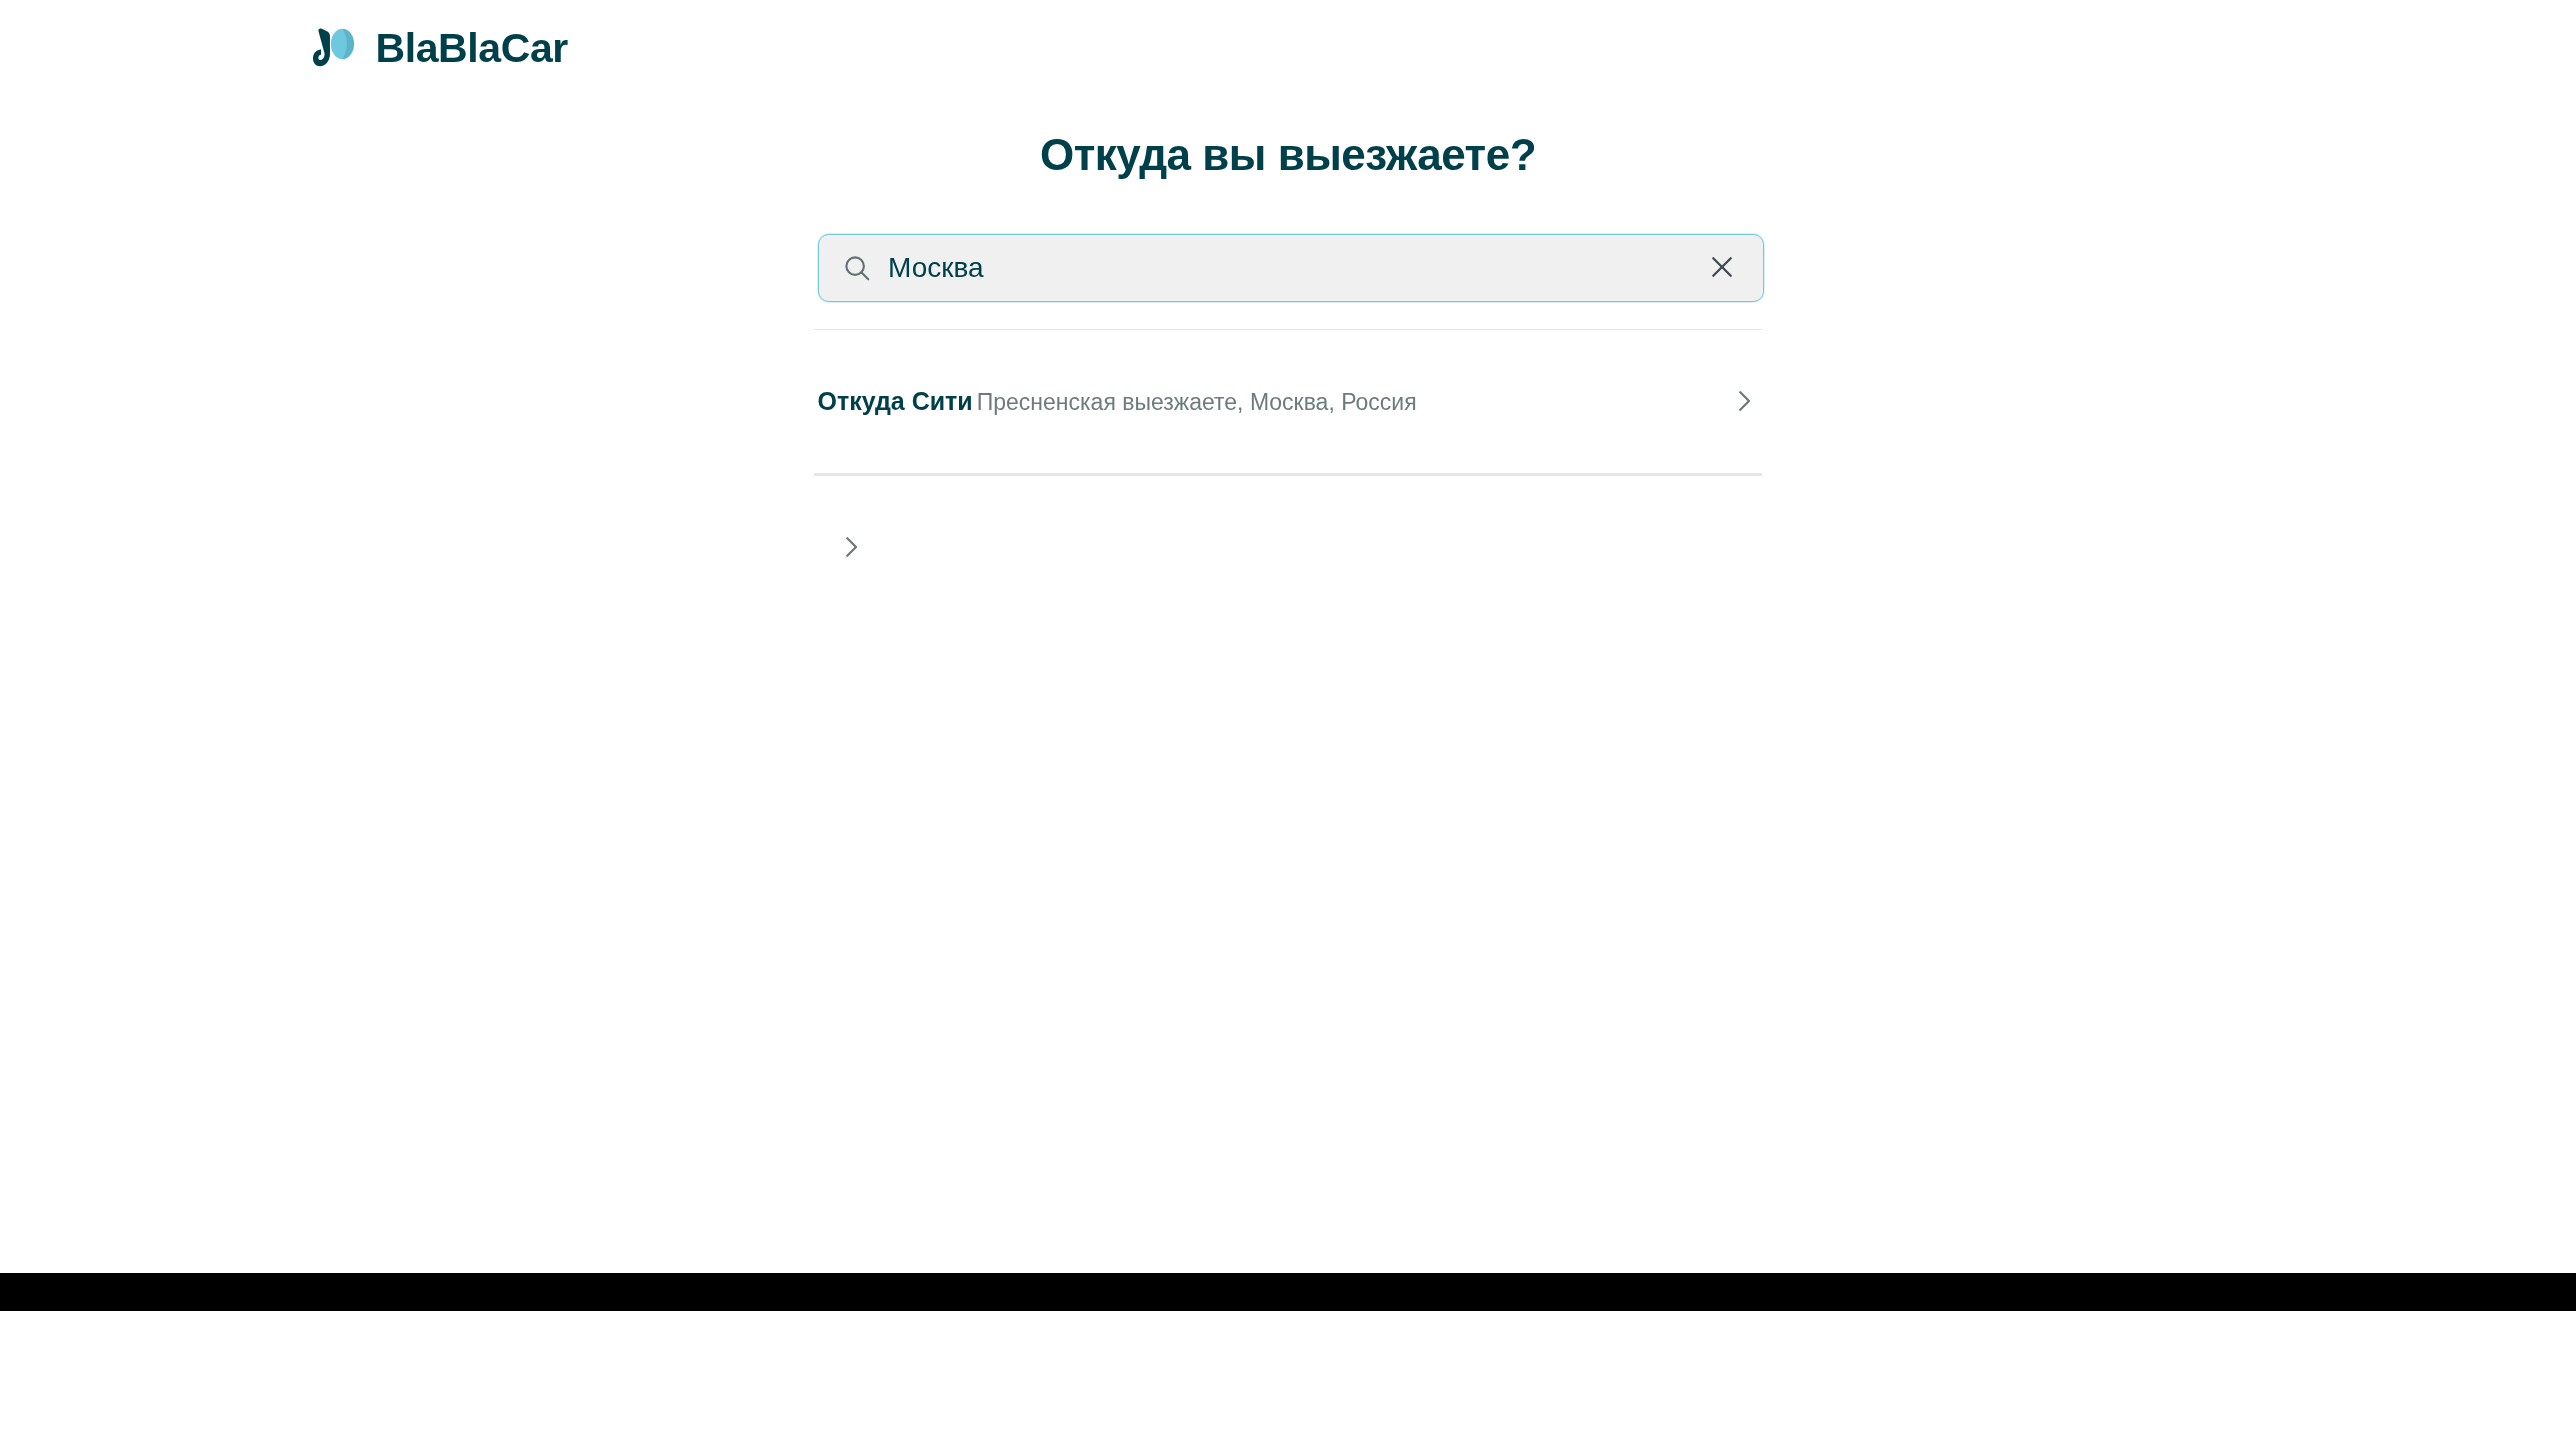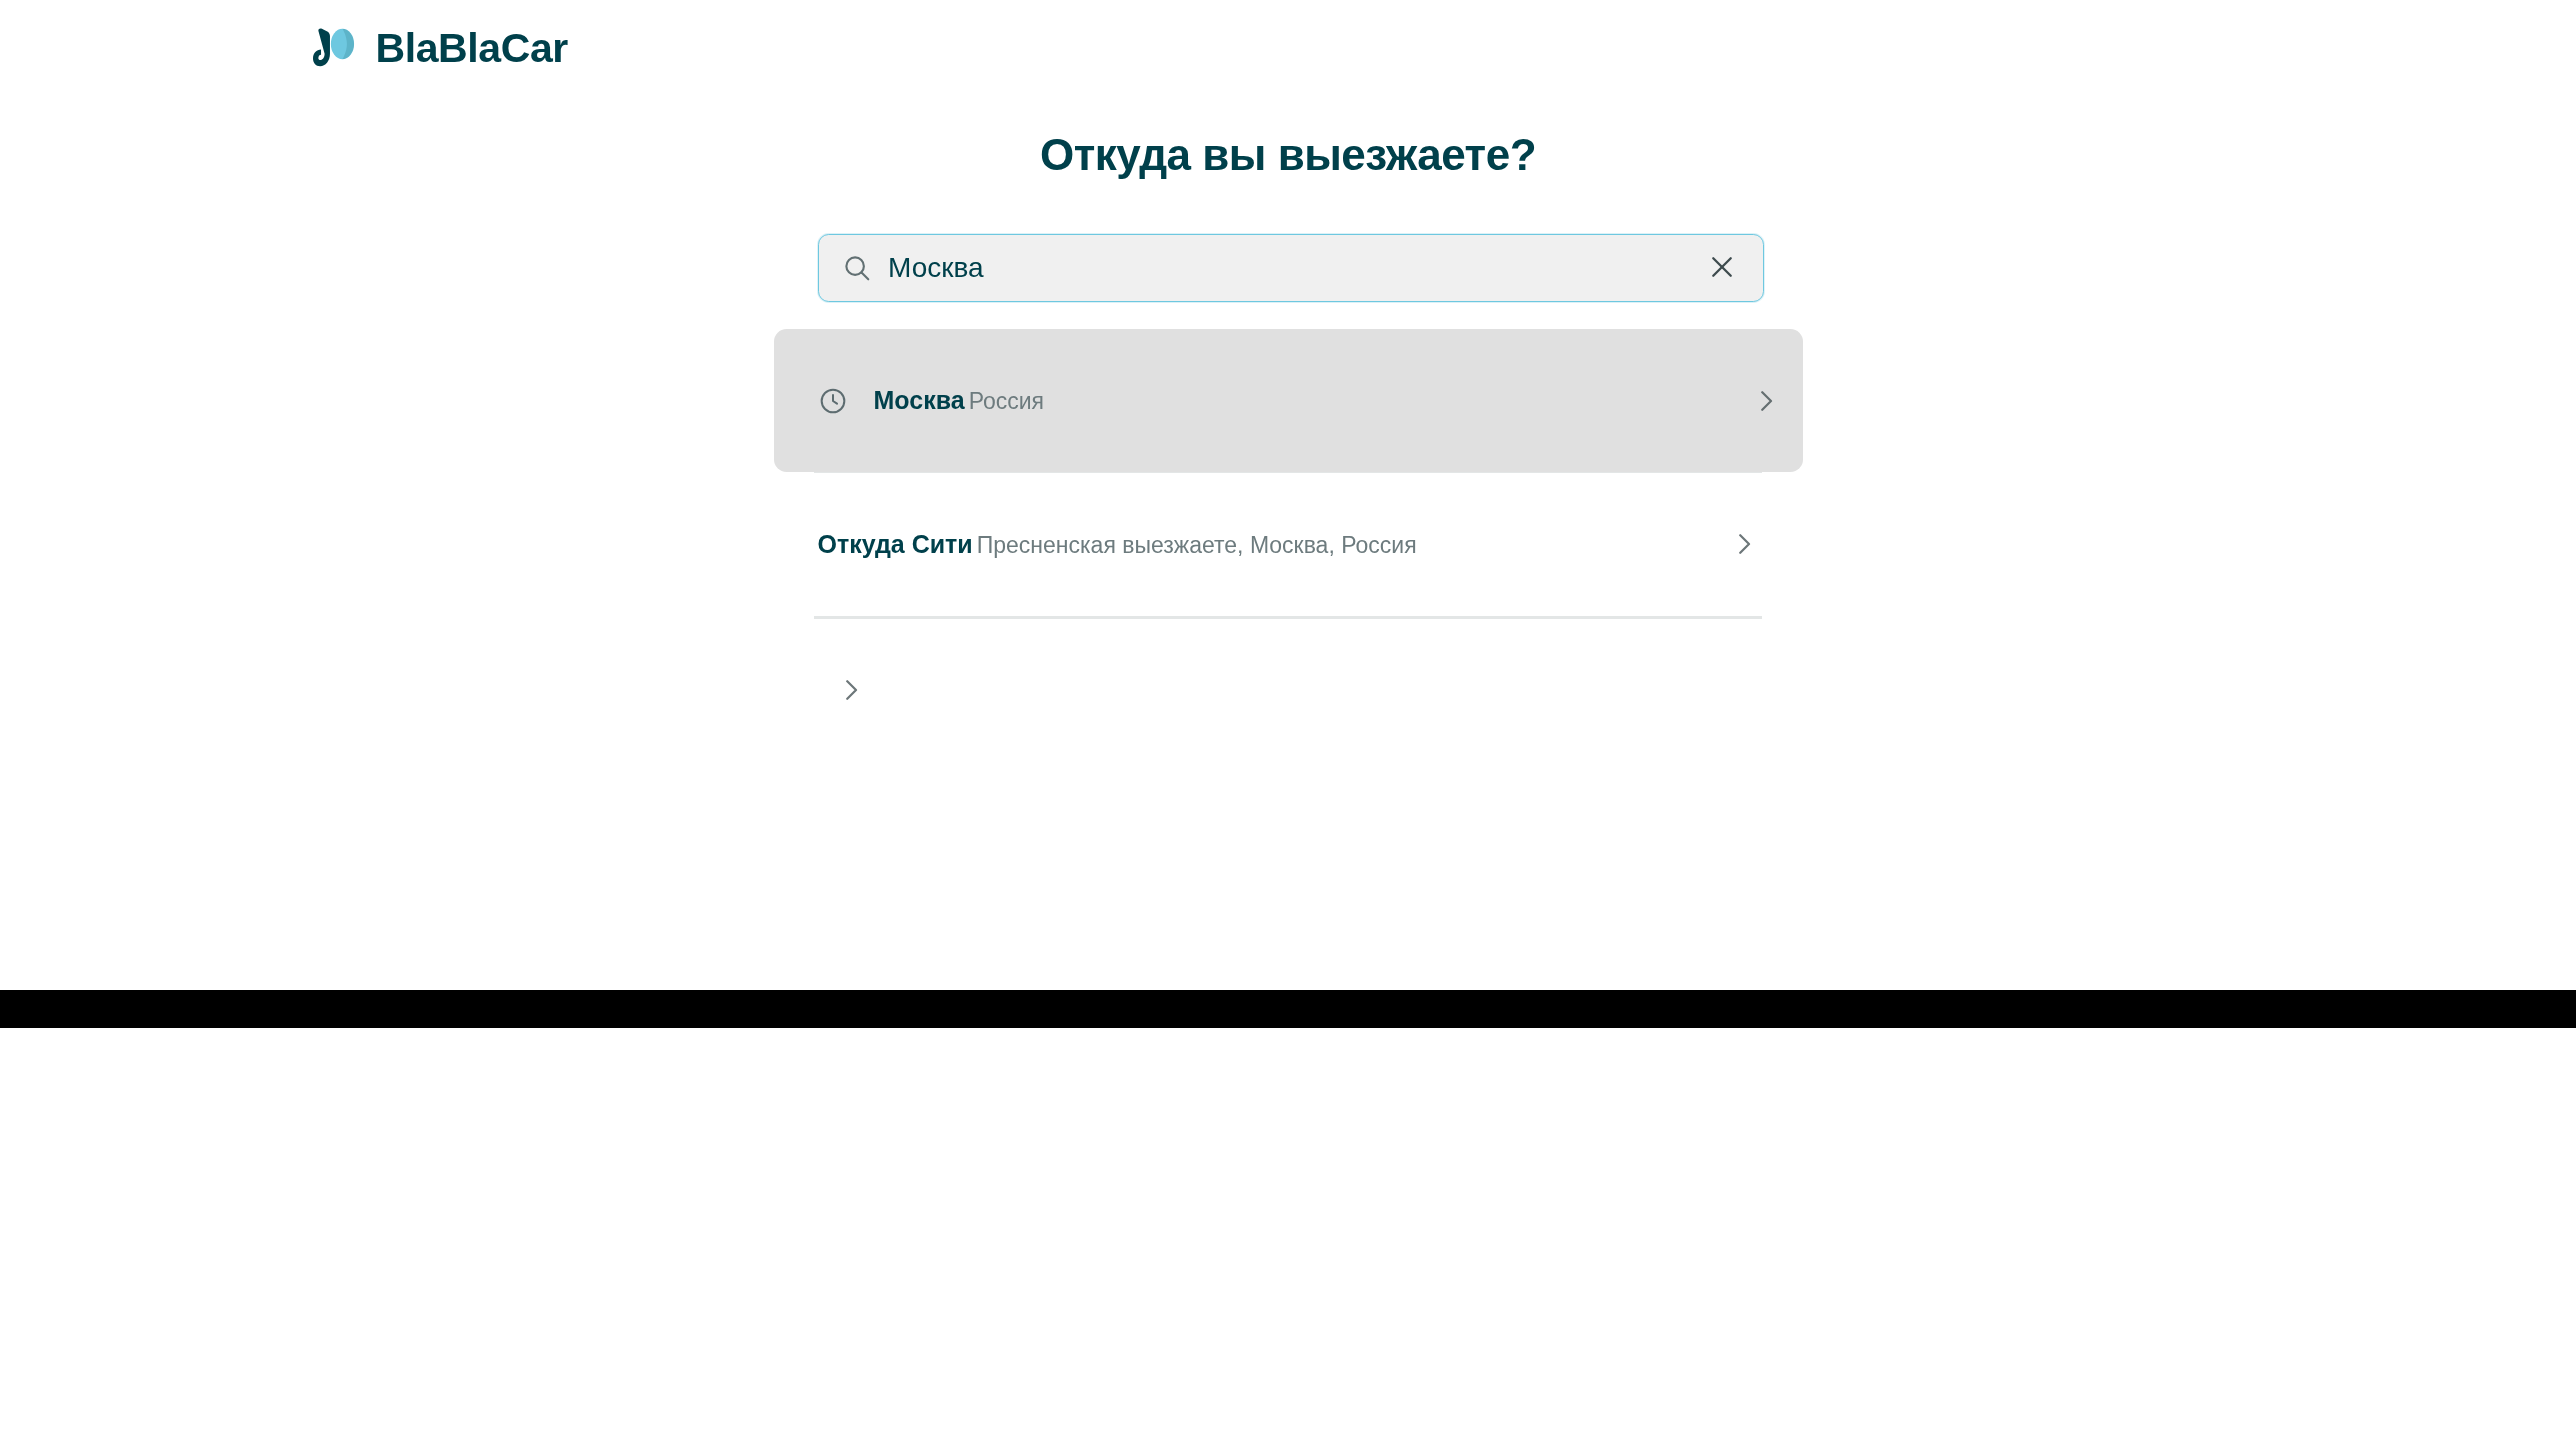--- a/index.html
+++ b/index.html
@@ -10,21 +10,21 @@
   body {
     width: 2576px;
     height: 1449px;
     overflow: hidden;
     font-family: "Liberation Sans", sans-serif;
     -webkit-font-smoothing: antialiased;
   }
   .page {
     position: relative;
     width: 2576px;
-    height: 1028px;
+    height: 1311px;
     background: #ffffff;
     box-sizing: border-box;
   }
 
   
   .header {
     position: absolute;
     top: 27px;
     left: 313px;
     display: flex;
@@ -216,37 +216,20 @@
         <svg width="30" height="30" viewBox="0 0 24 24" xmlns="http://www.w3.org/2000/svg">
           <line x1="5" y1="5" x2="19" y2="19" stroke="#3d4a4d" stroke-width="1.8" stroke-linecap="round"></line>
           <line x1="19" y1="5" x2="5" y2="19" stroke="#3d4a4d" stroke-width="1.8" stroke-linecap="round"></line>
         </svg>
       </span>
     </button>
   </div>
 
   <div class="suggestions">
 
-    <div class="suggestion highlight">
-      <span class="leading-icon">
-        <svg width="32" height="32" viewBox="0 0 24 24" fill="none" xmlns="http://www.w3.org/2000/svg">
-          <circle cx="12" cy="12" r="8.5" stroke="#5d6c70" stroke-width="1.5"></circle>
-          <path d="M12 7.5 V12 L15 14" stroke="#5d6c70" stroke-width="1.5" stroke-linecap="round" stroke-linejoin="round"></path>
-        </svg>
-      </span>
-      <span class="texts">
-        <span class="s-title">Москва</span>
-        <span class="s-sub">Россия</span>
-      </span>
-      <span class="chevron">
-        <svg width="30" height="30" viewBox="0 0 24 24" fill="none" xmlns="http://www.w3.org/2000/svg">
-          <path d="M9 5 L16 12 L9 19" stroke="#3d4a4d" stroke-width="1.8" stroke-linecap="round" stroke-linejoin="round"></path>
-        </svg>
-      </span>
-    </div>
 
     <div class="divider"></div>
 
     <div class="suggestion">
       <span class="texts">
         <span class="s-title">Откуда Сити</span>
         <span class="s-sub">Пресненская выезжаете, Москва, Россия</span>
       </span>
       <span class="chevron">
         <svg width="30" height="30" viewBox="0 0 24 24" fill="none" xmlns="http://www.w3.org/2000/svg">

